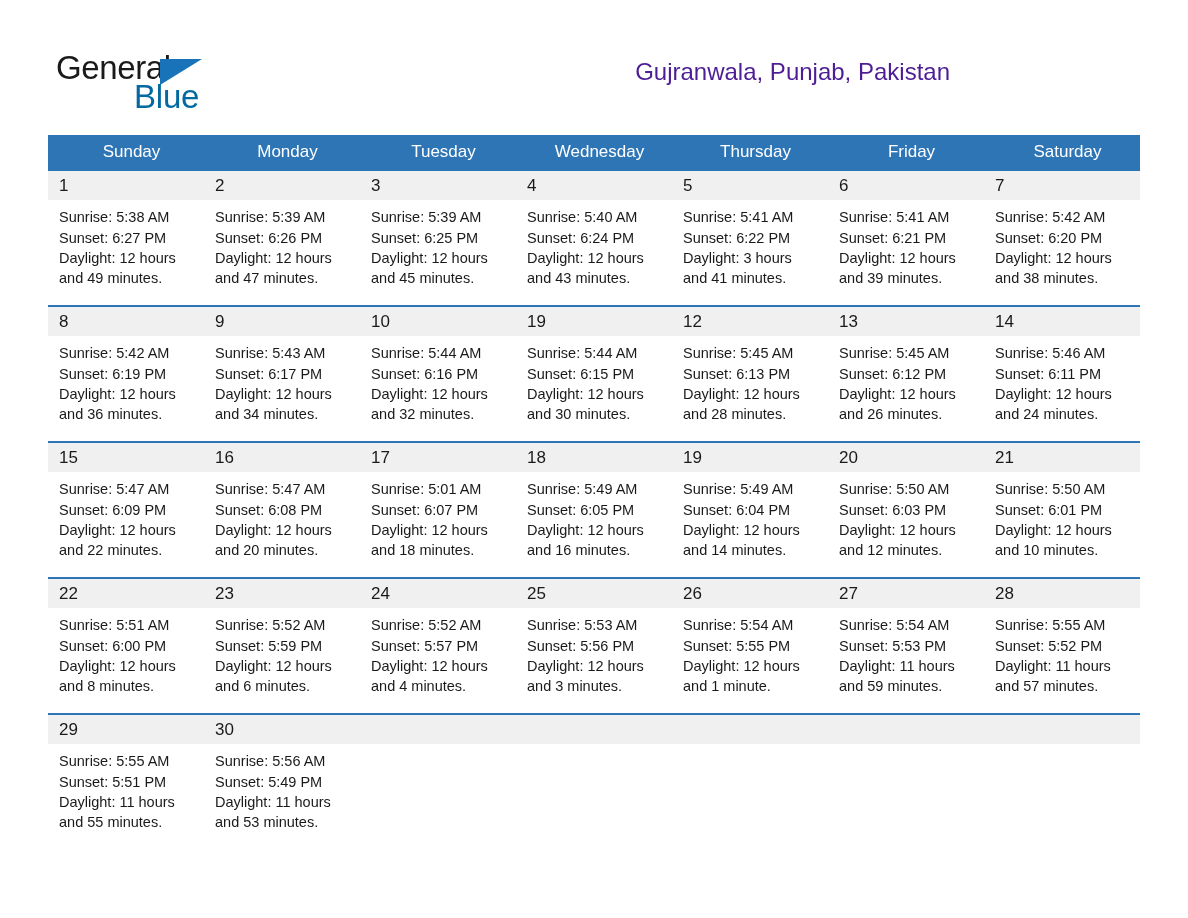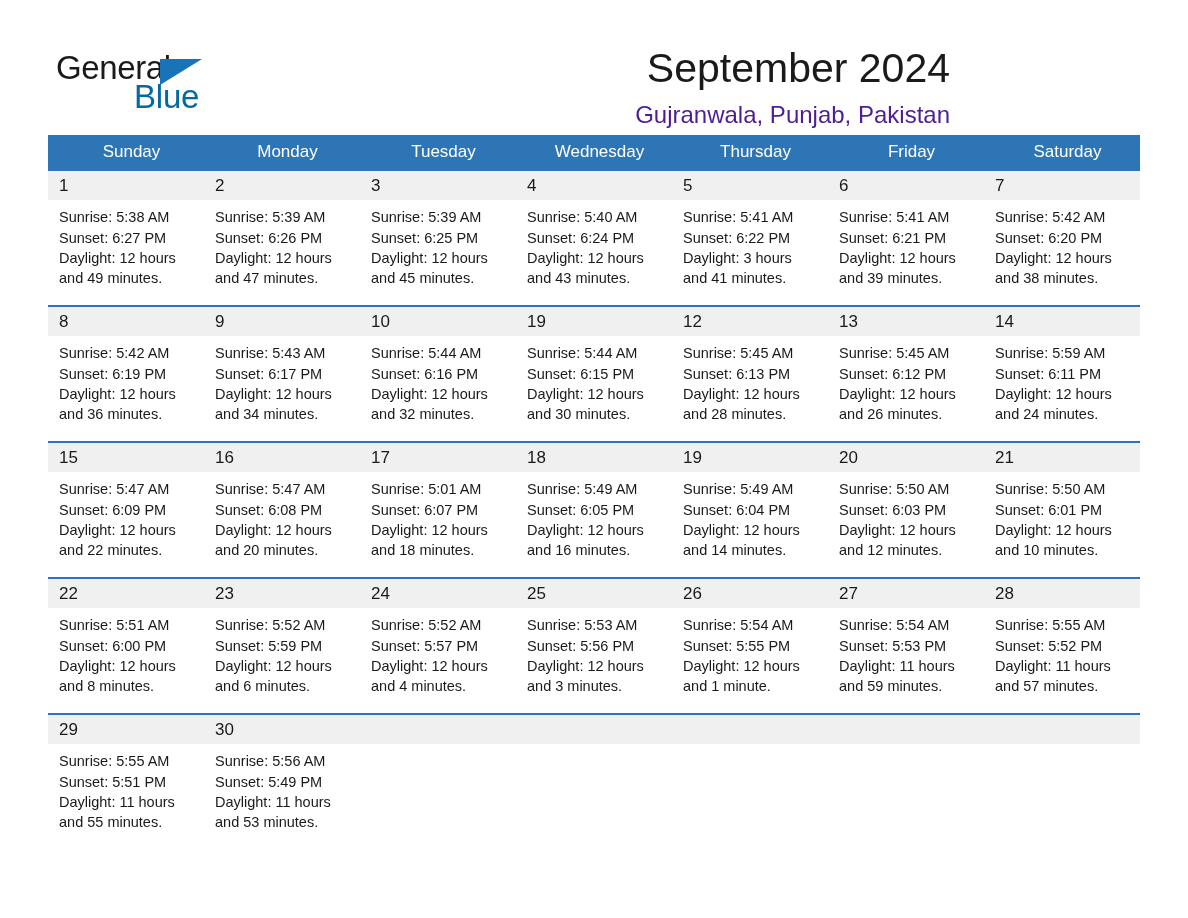--- a/index.html
+++ b/index.html
@@ -151,21 +151,20 @@
 
   <div class="header">
 
     <div class="logo">
       <span class="logo-general">General</span>
       <span class="logo-tri"></span>
       <span class="logo-blue">Blue</span>
     </div>
 
     <div class="title-block">
-      <div class="cal-title">September 2024</div>
       <div class="cal-subtitle">Gujranwala, Punjab, Pakistan</div>
     </div>
   </div>
 
   <table class="calendar">
     <thead>
       <tr>
         <th>Sunday</th>
         <th>Monday</th>
         <th>Tuesday</th>
@@ -306,21 +305,21 @@
                 <div>Sunrise: 5:45 AM</div>
                 <div>Sunset: 6:12 PM</div>
                 <div class="daylight">Daylight: 12 hours and 26 minutes.</div>
               </div>
             </div>
           </td>
           <td>
             <div class="daycell">
               <div class="daynum">14</div>
               <div class="dayinfo">
-                <div>Sunrise: 5:59 AM</div>
+                <div>Sunrise: 5:46 AM</div>
                 <div>Sunset: 6:11 PM</div>
                 <div class="daylight">Daylight: 12 hours and 24 minutes.</div>
               </div>
             </div>
           </td>
         </tr>
         <tr class="week-row">
           <td>
             <div class="daycell">
               <div class="daynum">15</div>

